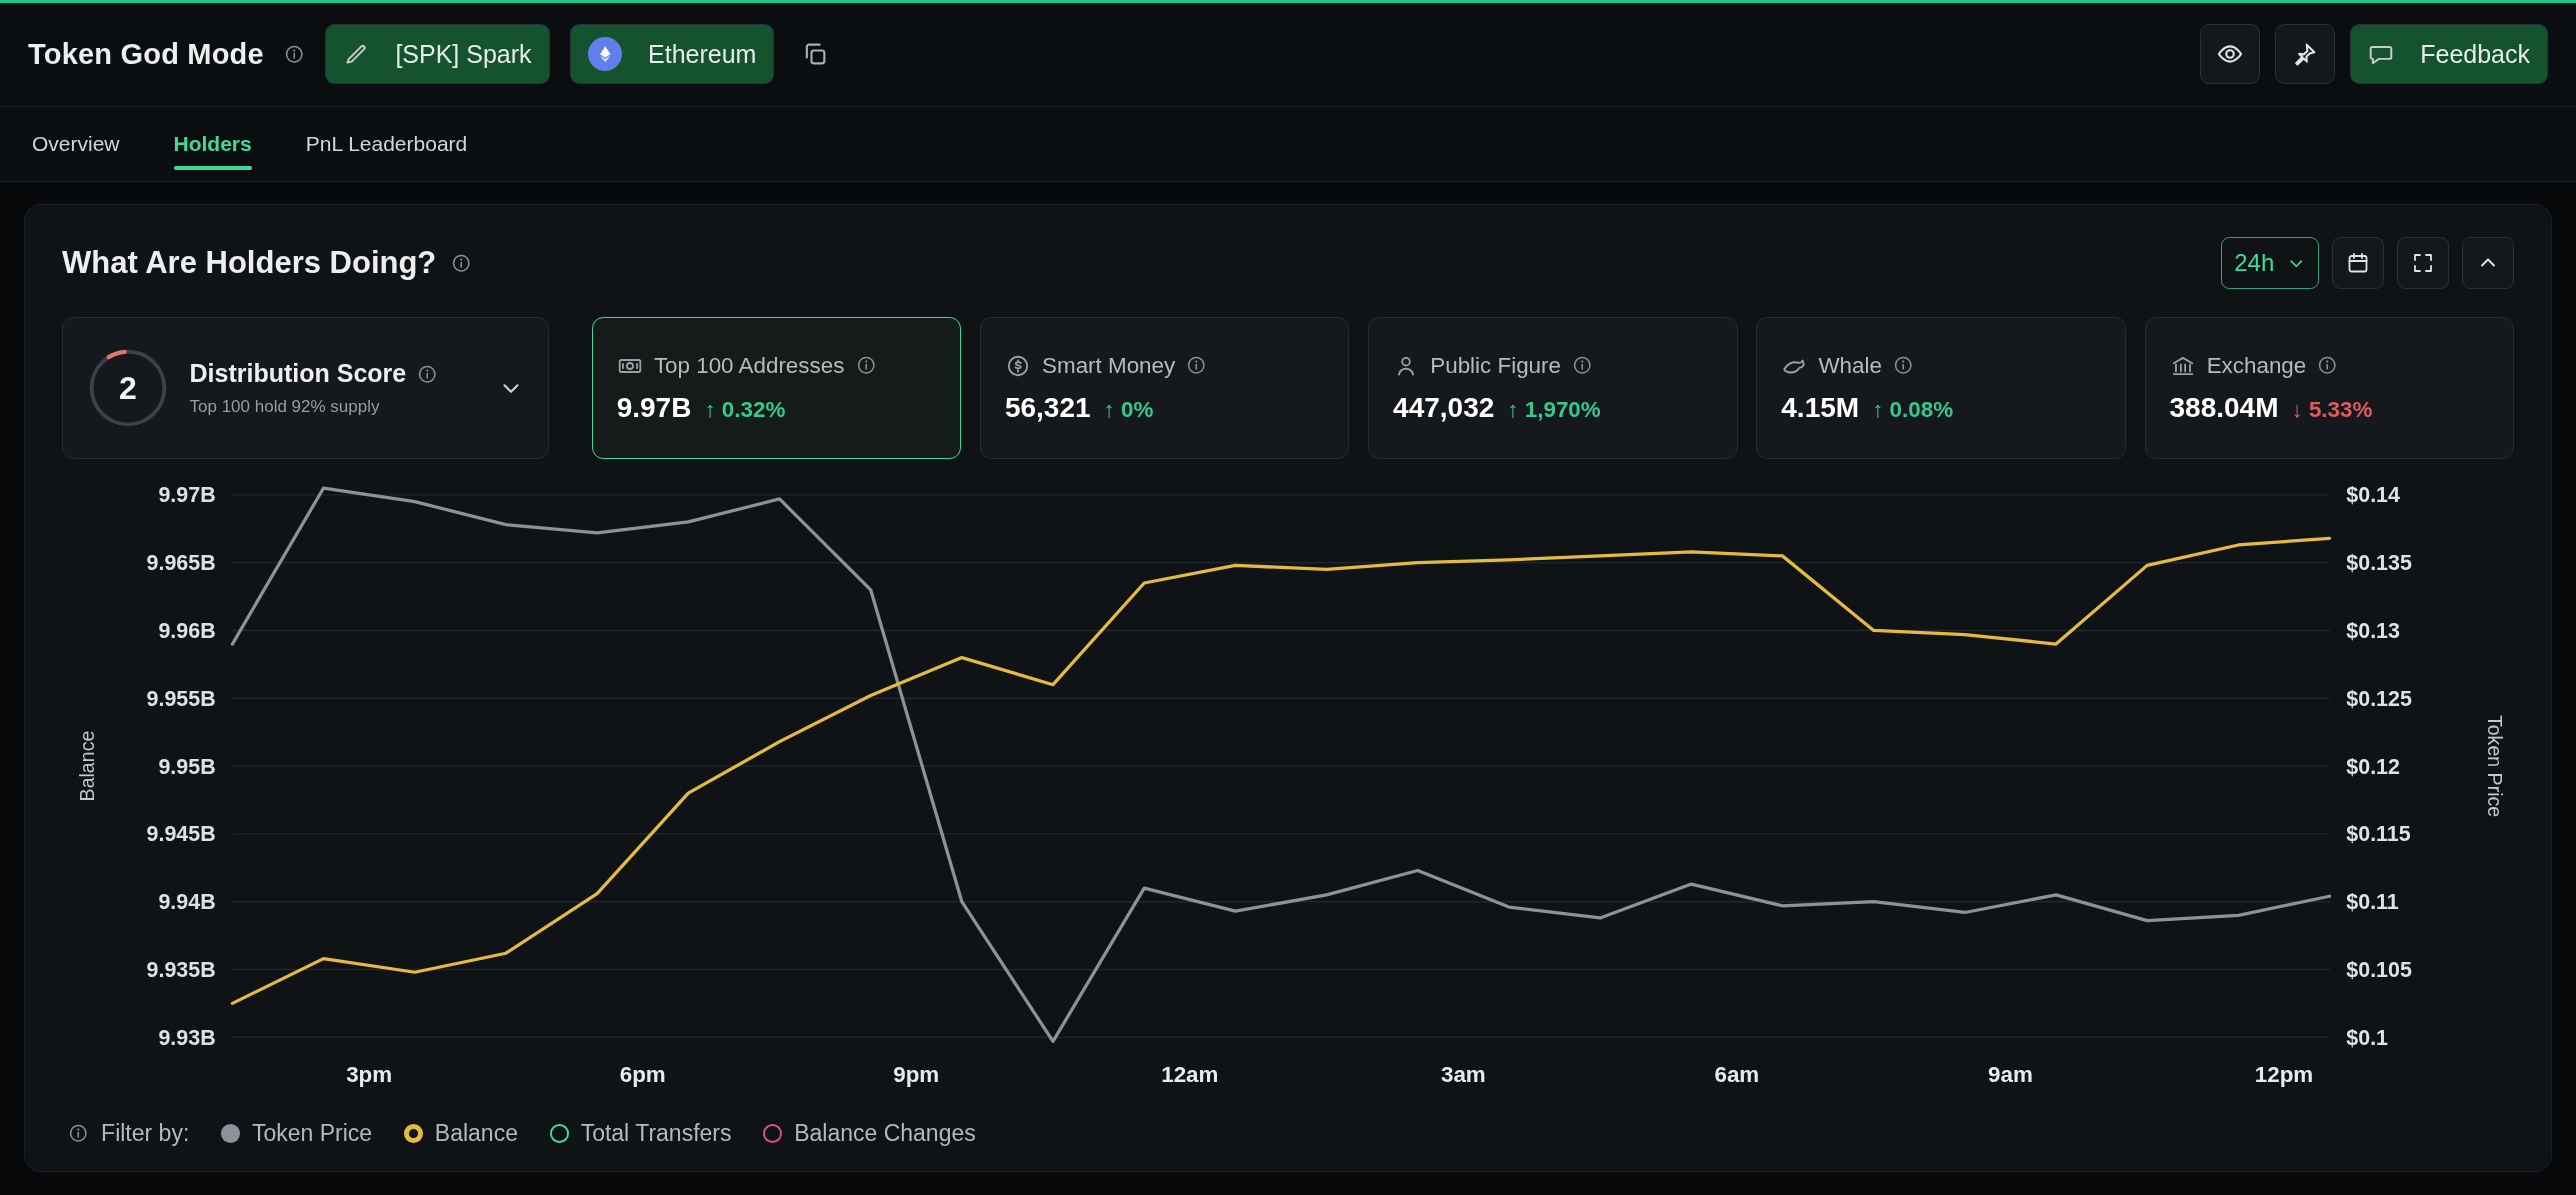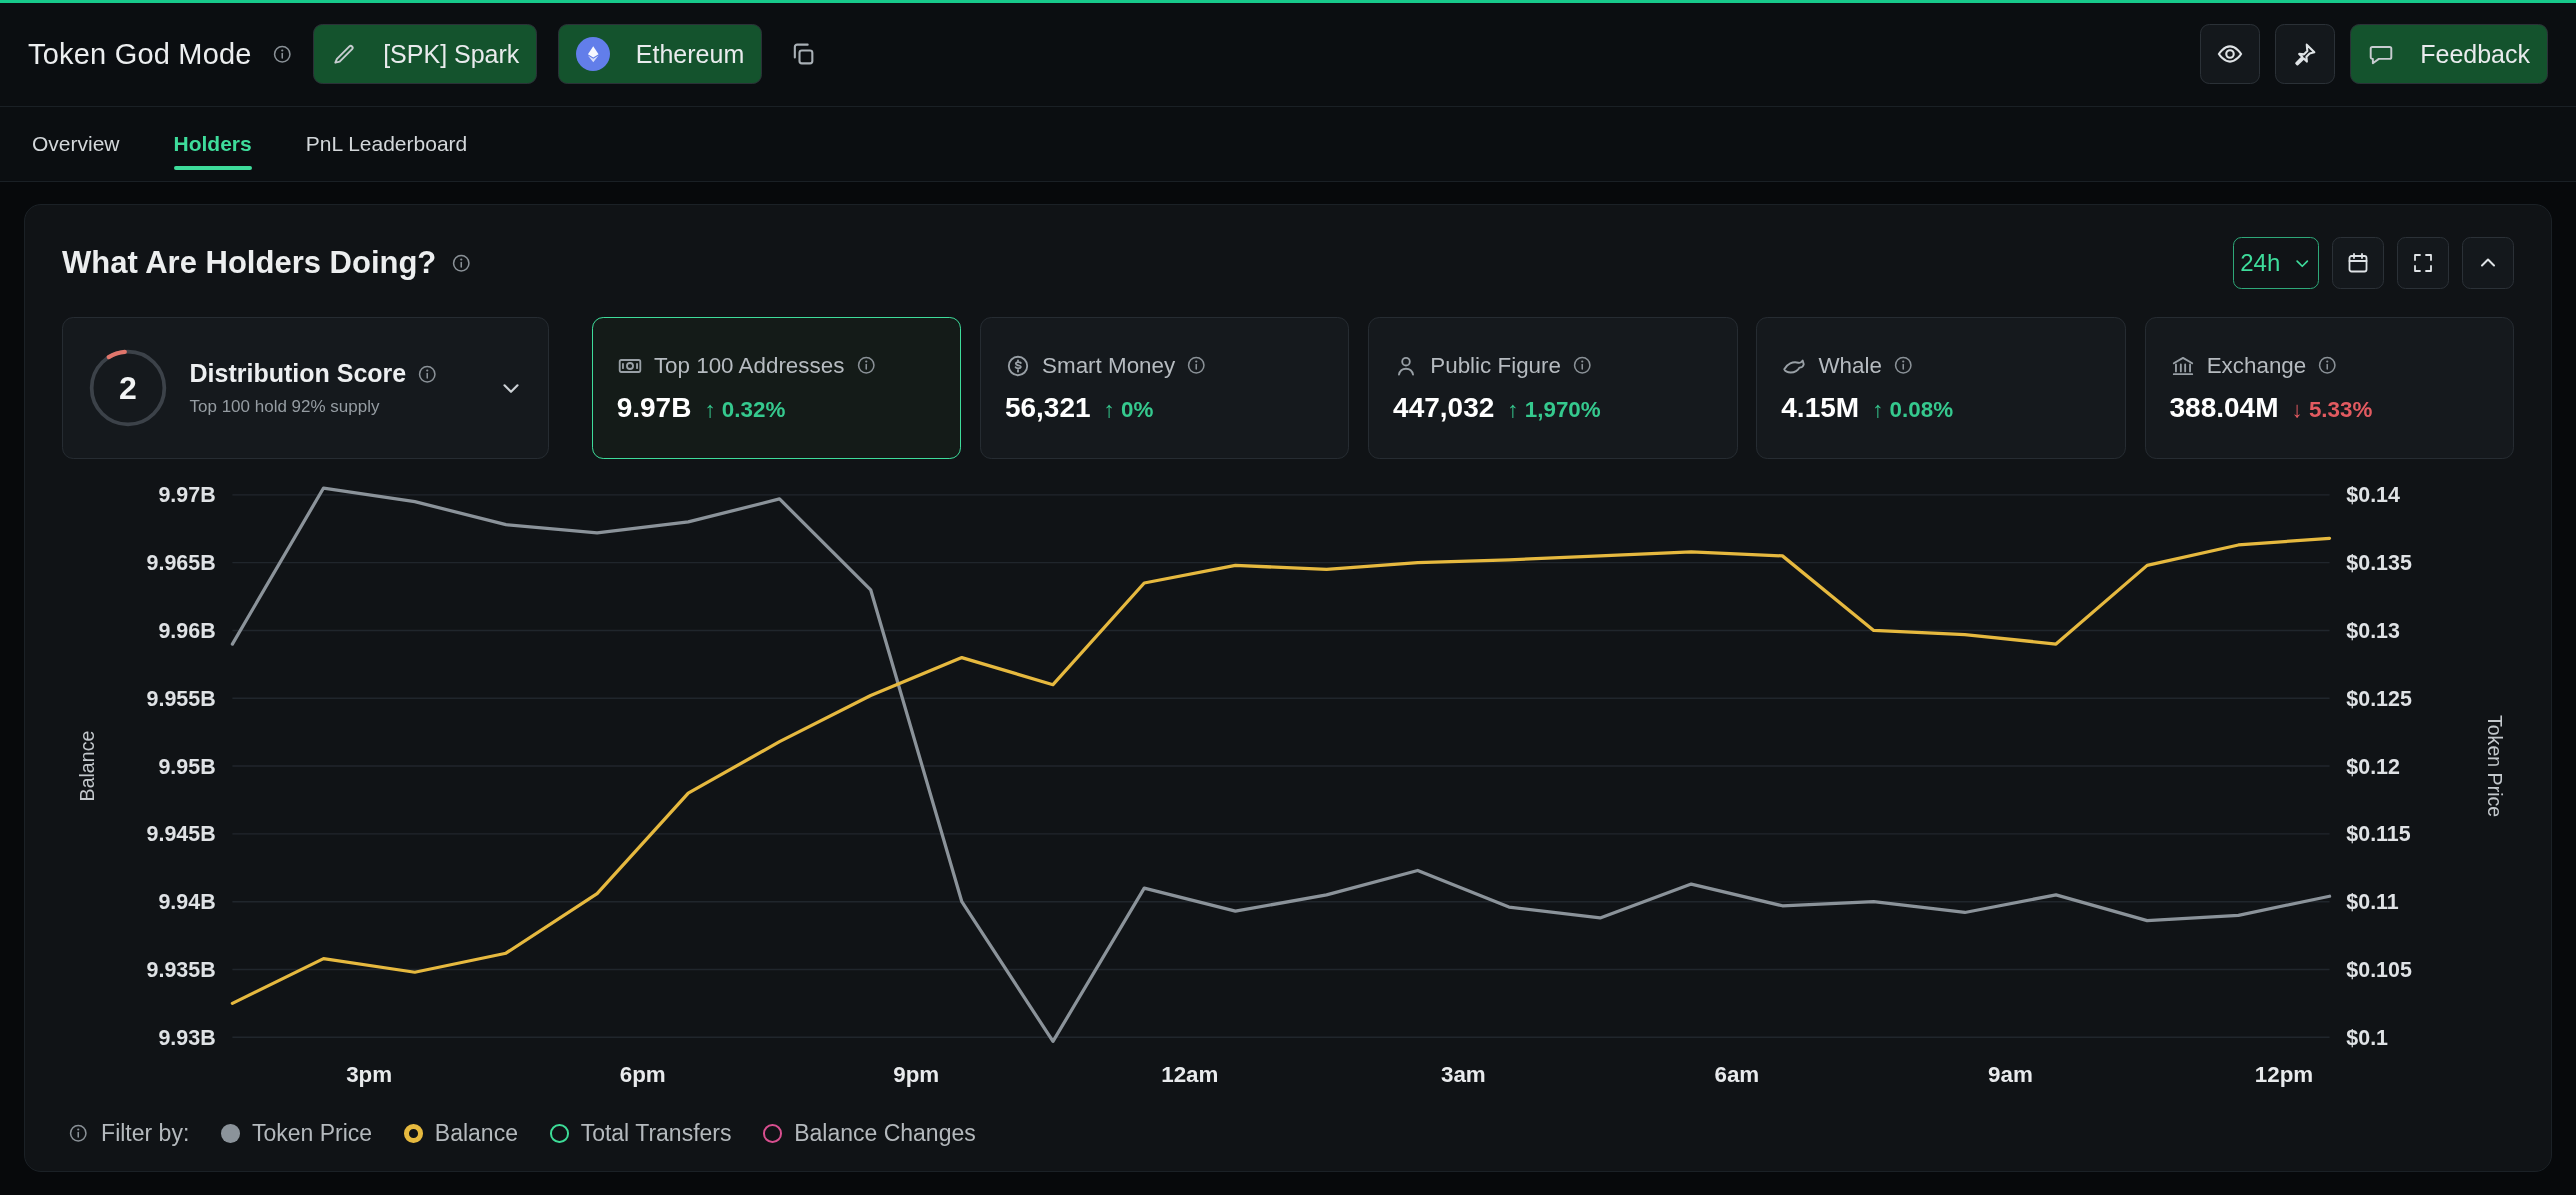--- a/index.html
+++ b/index.html
@@ -13,21 +13,21 @@
   svg { display:block; font-family:inherit; }
 
   .topline { height:2.8px; background:#17c98b; flex:0 0 auto; }
 
   
   .topbar { height:103px; flex:0 0 auto; display:flex; align-items:center;
     justify-content:space-between; padding:0 28px; background:#0b0e11; }
   .tb-left, .tb-right { display:flex; align-items:center; }
   .tb-left { gap:20.5px; }
   .tb-right { gap:15px; }
-  .page-title { font-size:29px; font-weight:400; margin:0; letter-spacing:0.2px;text-align:right; }
+  .page-title { font-size:29px; font-weight:700; margin:0; letter-spacing:0.2px;text-align:right; }
   .info-icon { display:inline-flex; color:#8a9197; flex:0 0 auto; }
   .info-icon svg { width:20.5px; height:20.5px; }
   .pill { display:flex; align-items:center; gap:26px; height:60px; padding:0 17px;
     border:1.4px solid #2b3137; border-radius:9.3px; background:#14532d;
     font-size:25px; color:#e9ebed; cursor:pointer; }
   .pill svg { width:26px; height:26px; color:#c7ccd0; }
   .eth-badge { width:34px; height:34px; border-radius:50%; background:#627eea;
     display:flex; align-items:center; justify-content:center; }
   .eth-badge svg { width:20.5px; height:20.5px; }
   .icon-btn { display:flex; align-items:center; justify-content:center;
@@ -48,21 +48,21 @@
     height:3.7px; border-radius:1.9px; background:#3edc9b; }
 
   
   .main { flex:1; min-height:0; padding:22.4px 24px 24px; background:#07090b; }
   .card { height:100%; background:#101316; border:0.9px solid #1b2126; border-radius:17px;
     padding:32px 37px 22.4px; display:flex; flex-direction:column; min-height:0; }
   .card-head { display:flex; align-items:center; justify-content:space-between; flex:0 0 auto; }
   .card-title-wrap { display:flex; align-items:center; gap:15px; }
   .card-title { font-size:31px; font-weight:700; margin:0; }
   .controls { display:flex; align-items:center; gap:13px; }
-  .dropdown { display:flex; align-items:center; gap:11.2px; height:52px; padding:0 6px;
+  .dropdown { display:flex; align-items:center; gap:11.2px; height:52px; padding:0 12px;
     border:1.4px solid #2ea879; border-radius:8.4px; color:#3edc9b; font-size:24px;
     background:transparent; cursor:pointer; }
   .dropdown svg { width:20.5px; height:20.5px; }
   .icon-btn.sm { width:52px; height:52px; border-radius:8.4px; }
   .icon-btn.sm svg { width:24px; height:24px; }
 
   
   .stats-row { display:flex; gap:18.7px; margin-top:28px; flex:0 0 auto; }
   .stat-card { flex:1; min-width:0; background:#15191d; border:1.4px solid #262c32;
     border-radius:11.2px; padding:20.5px 24px; display:flex; flex-direction:column;

